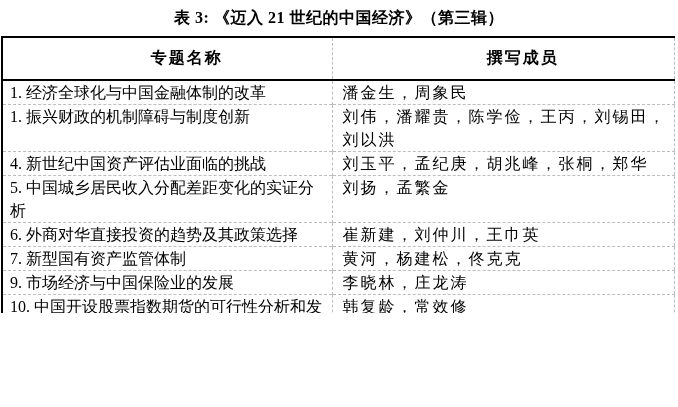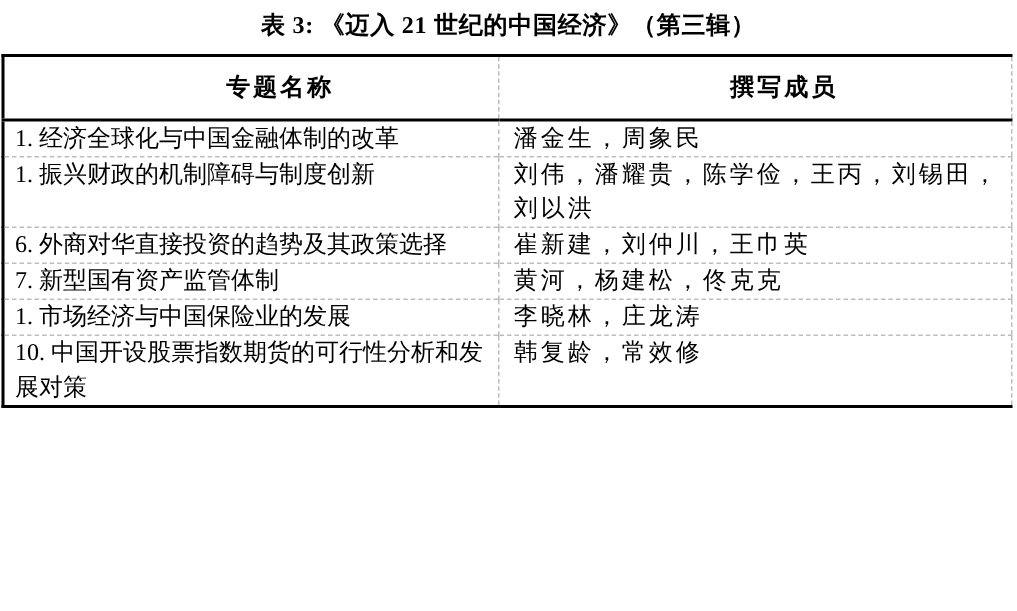--- a/index.html
+++ b/index.html
@@ -92,29 +92,37 @@
     <tbody>
       <tr class="row-1line">
         <td class="cell-topic">1. 经济全球化与中国金融体制的改革</td>
         <td class="cell-members">潘金生，周象民</td>
       </tr>
       <tr class="row-2line">
         <td class="cell-topic">1. 振兴财政的机制障碍与制度创新</td>
         <td class="cell-members">刘伟，潘耀贵，陈学俭，王丙，刘锡田，刘以洪</td>
       </tr>
       <tr class="row-1line">
+        <td class="cell-topic">4. 新世纪中国资产评估业面临的挑战</td>
+        <td class="cell-members">刘玉平，孟纪庚，胡兆峰，张桐，郑华</td>
+      </tr>
+      <tr class="row-2line">
+        <td class="cell-topic">5. 中国城乡居民收入分配差距变化的实证分析</td>
+        <td class="cell-members">刘扬，孟繁金</td>
+      </tr>
+      <tr class="row-1line">
         <td class="cell-topic">6. 外商对华直接投资的趋势及其政策选择</td>
         <td class="cell-members">崔新建，刘仲川，王巾英</td>
       </tr>
       <tr class="row-1line">
         <td class="cell-topic">7. 新型国有资产监管体制</td>
         <td class="cell-members">黄河，杨建松，佟克克</td>
       </tr>
       <tr class="row-1line">
-        <td class="cell-topic">1. 市场经济与中国保险业的发展</td>
+        <td class="cell-topic">9. 市场经济与中国保险业的发展</td>
         <td class="cell-members">李晓林，庄龙涛</td>
       </tr>
       <tr class="row-2line">
         <td class="cell-topic">10. 中国开设股票指数期货的可行性分析和发展对策</td>
         <td class="cell-members">韩复龄，常效修</td>
       </tr>
     </tbody>
   </table>
 
 </div>

